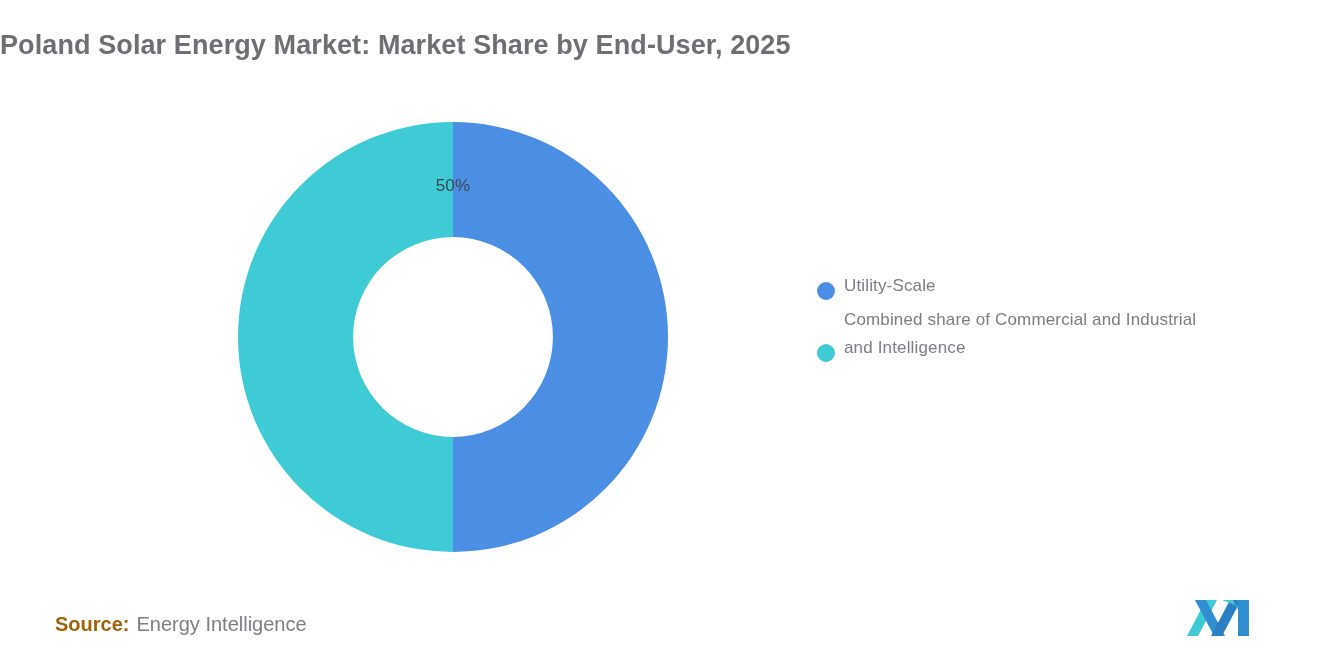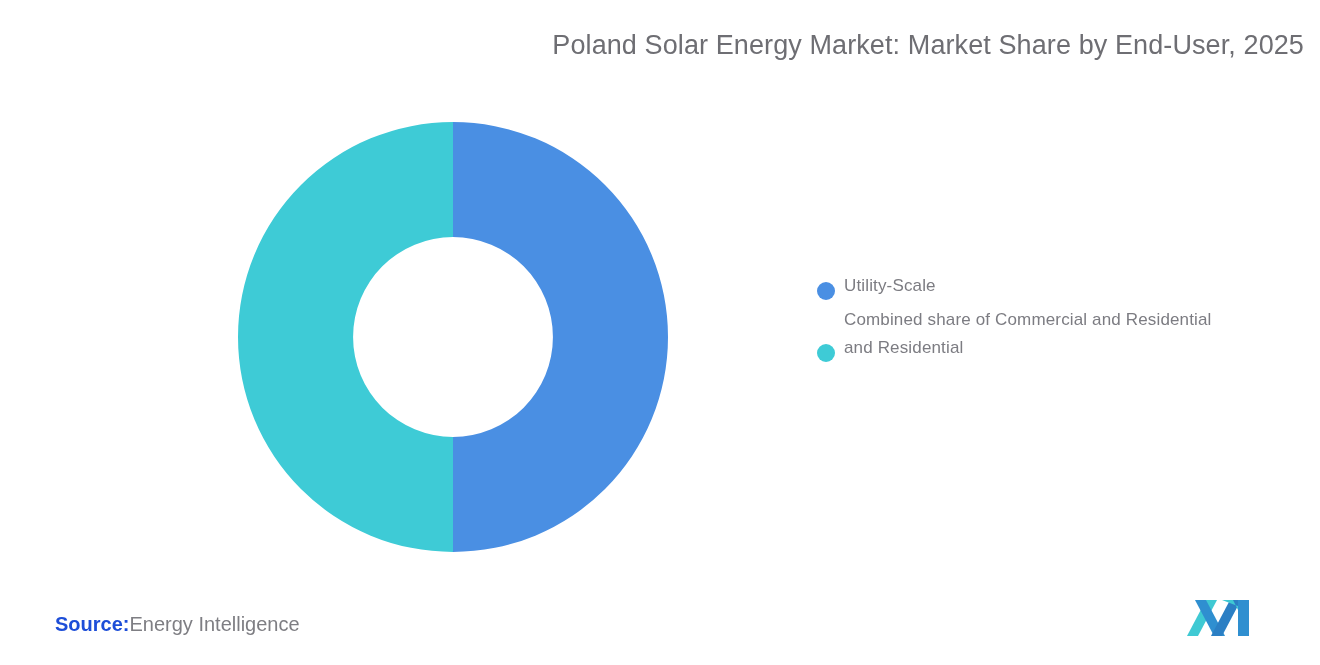--- a/index.html
+++ b/index.html
@@ -16,23 +16,23 @@
     font-family: "Liberation Sans", sans-serif;
     -webkit-font-smoothing: antialiased;
   }
 
   
   #chart-title {
     position: absolute;
     left: 0;
     top: 30px;
     width: 1304px;
-    text-align: right;
+    text-align: left;
     font-size: 27px;
-    font-weight: 400;
+    font-weight: 700;
     color: #6e6e73;
     letter-spacing: 0.1px;
     white-space: nowrap;
   }
 
   
   #donut-wrap {
     position: absolute;
     left: 238px;
     top: 122px;
@@ -87,22 +87,22 @@
   #source-line {
     position: absolute;
     left: 55px;
     top: 613px;
     font-size: 20px;
     color: #7e7e83;
     white-space: nowrap;
   }
   #source-label {
     font-weight: 700;
-    color: #1d4ed8;
-    margin-right: 0;
+    color: #a16207;
+    margin-right: 7px;
   }
 
   
   #brand-logo {
     position: absolute;
     left: 1186px;
     top: 598px;
     width: 66px;
     height: 40px;
   }
@@ -111,30 +111,31 @@
 </head>
 <body>
 
 <div id="chart-title">Poland Solar Energy Market: Market Share by End-User, 2025</div>
 
 <div id="donut-wrap">
   <svg id="donut-svg" viewBox="0 0 430 430">
       <path d="M 215 0 A 215 215 0 0 1 215 430 L 215 314.975 A 99.97500000000001 99.97500000000001 0 0 0 215 115.02499999999999 Z" fill="#4a8fe3"></path>
       <path d="M 215 430 A 215 215 0 0 1 214.99999999999997 0 L 214.99999999999997 115.02499999999999 A 99.97500000000001 99.97500000000001 0 0 0 215 314.975 Z" fill="#3ecbd6"></path>
     </svg>
+  <div id="slice-label-0">50%</div>
 </div>
 
 <div id="legend">
   <div class="legend-item">
     <span class="legend-bullet" style="background:#4a8fe3"></span>
     <span class="legend-label">Utility-Scale</span>
   </div>
   <div class="legend-item">
     <span class="legend-bullet" style="background:#3ecbd6"></span>
-    <span class="legend-label">Combined share of Commercial and Residential and Residential</span>
+    <span class="legend-label">Combined share of Commercial and Industrial and Intelligence</span>
   </div>
 </div>
 
 <div id="source-line">
   <span id="source-label">Source:</span><span>Energy Intelligence</span>
 </div>
 
 <div id="brand-logo">
   <svg viewBox="0 0 66 40">
 

